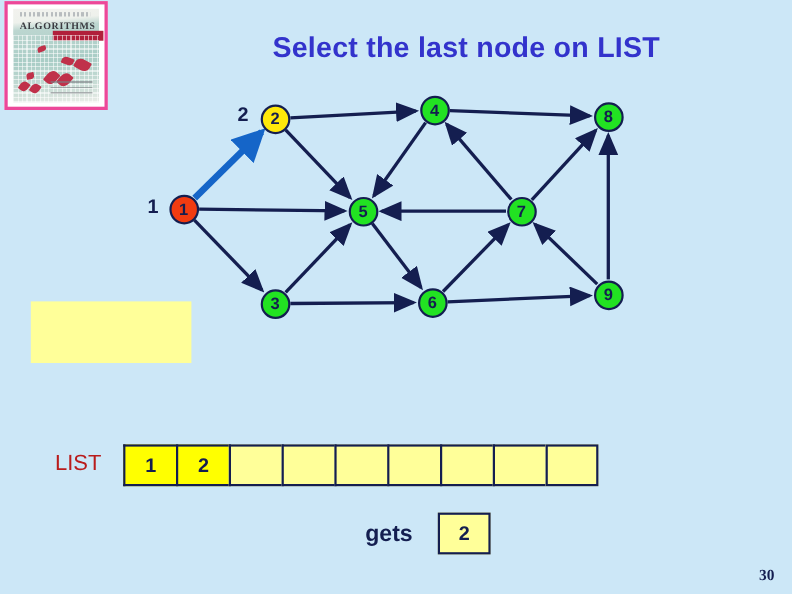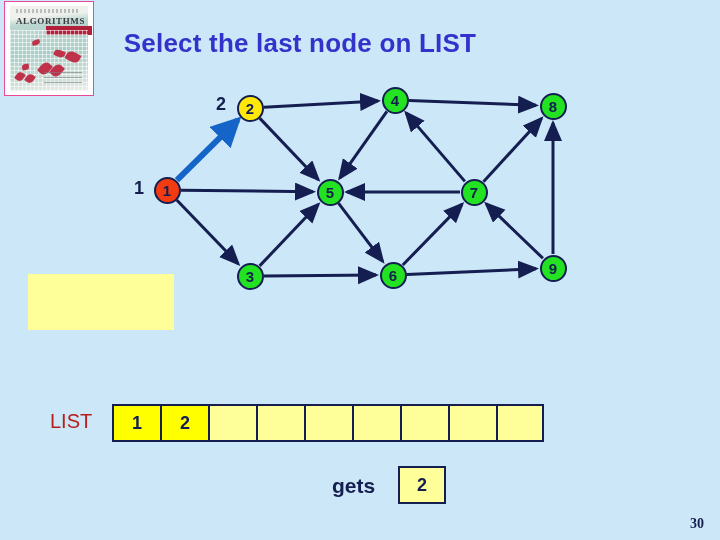--- a/index.html
+++ b/index.html
@@ -9,21 +9,21 @@
     font-family:"Liberation Sans", sans-serif;
     overflow:hidden;
     position:relative;
   }
   #slide{position:absolute;inset:0;}
 
   
   .book{
     position:absolute;left:4px;top:1px;width:88px;height:93px;
     background:#ffffff;
-    border:1px solid #ec4899;
+    border:3px solid #ec4899;
     overflow:hidden;
   }
   .book .bk-inner{
     position:absolute;left:5px;top:4px;right:5px;bottom:4px;
     background:linear-gradient(175deg,#f2f2ee 0%,#eef1ec 14%,#bcd6d0 22%,#a9cdc6 55%,#cfe0d9 86%,#eceee9 100%);
   }
   .book .bk-title{
     position:absolute;left:6px;top:10px;right:4px;
     font-family:"Liberation Serif", serif;
     font-size:9px;letter-spacing:.6px;color:#3a3a40;font-weight:700;
@@ -45,21 +45,21 @@
   }
   .book .bk-auth{
     position:absolute;left:34px;bottom:8px;right:6px;height:12px;
     background:repeating-linear-gradient(0deg,#7a7d82 0 1px,transparent 1px 5px);
     opacity:.6;
   }
   .fish{position:absolute;background:#c0314a;}
 
   
   .title{
-    position:absolute;left:0;top:28px;width:600px;text-align:center;
+    position:absolute;left:0;top:28px;width:600px;text-align:right;
     font-size:26px;font-weight:bold;color:#3333cc;letter-spacing:.2px;
   }
 
   
   .graph{position:absolute;left:0;top:0;width:720px;height:400px;}
   .node{
     position:absolute;width:27px;height:27px;border-radius:50%;
     border:2px solid #141e50;
     box-sizing:border-box;
     display:flex;align-items:center;justify-content:center;

